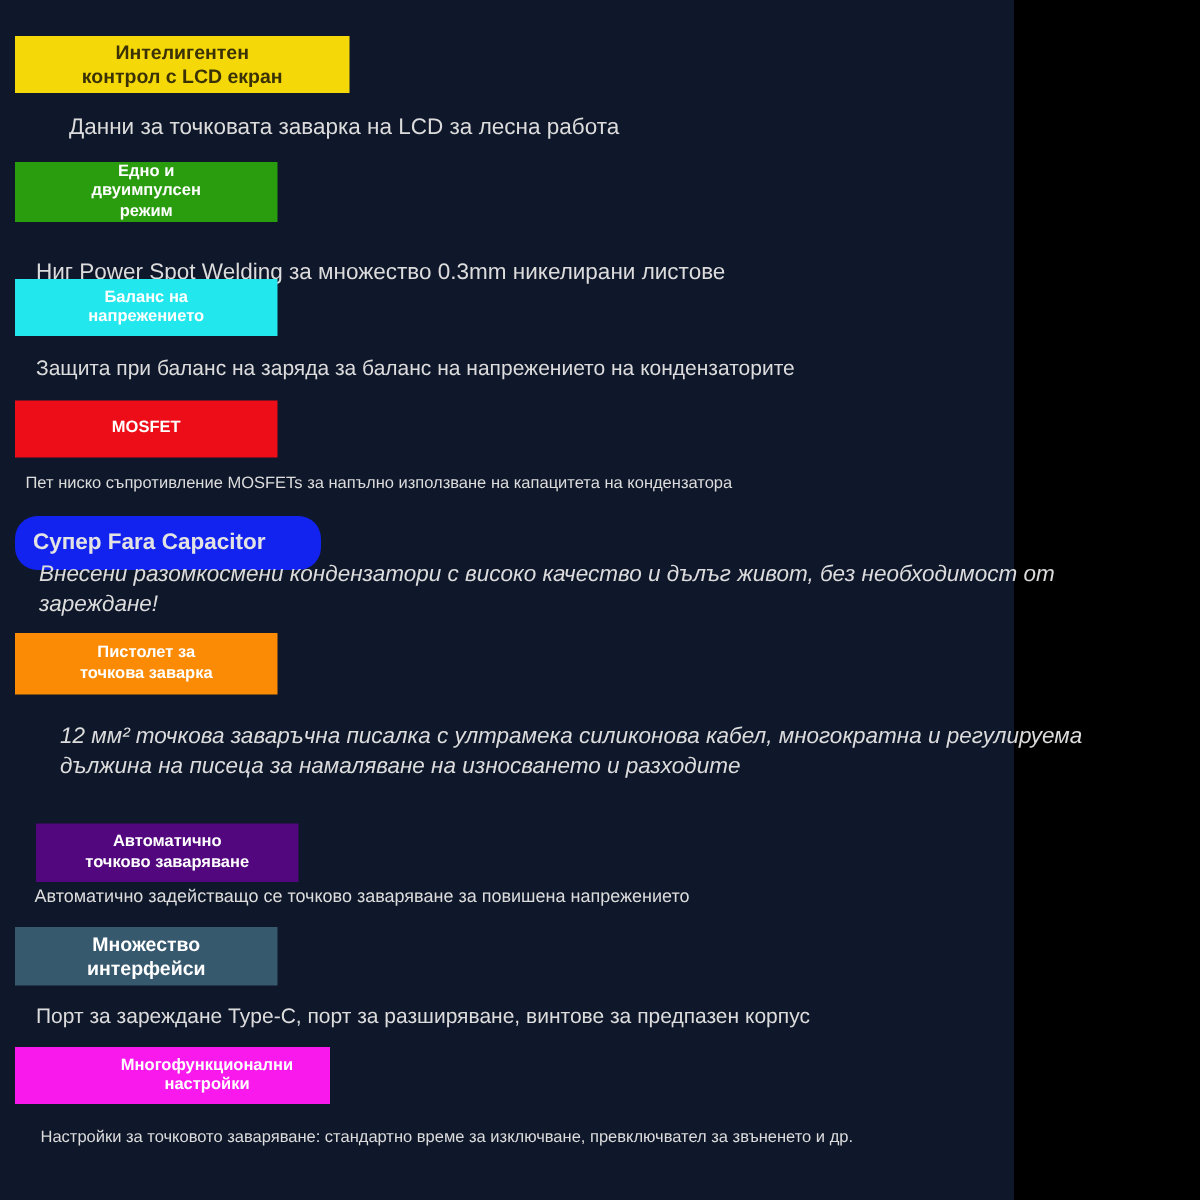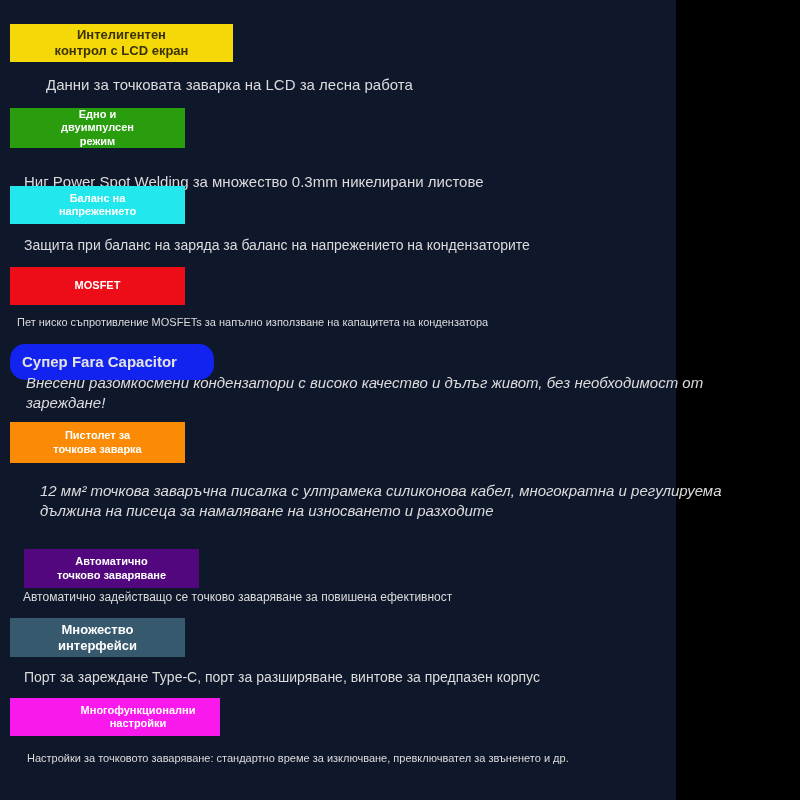--- a/index.html
+++ b/index.html
@@ -85,21 +85,21 @@
         <div class="caption center" style="position: absolute; left: 26px; top: 373px; width: 758px; font-size: 15px;">Внесени разомкосмени кондензатори с високо качество и дълъг живот, без необходимост от зареждане!</div>
       </div>
       <div class="feature-block">
         <div class="badge" style="position: absolute; left: 10px; top: 422px; width: 175px; height: 41px; background: rgb(251, 139, 4); color: rgb(255, 255, 255); font-size: 11px;">Пистолет за
 точкова заварка</div>
         <div class="caption center" style="position: absolute; left: 40px; top: 481px; width: 720px; font-size: 15px;">12 мм² точкова заваръчна писалка с ултрамека силиконова кабел, многократна и регулируема дължина на писеца за намаляване на износването и разходите</div>
       </div>
       <div class="feature-block">
         <div class="badge" style="position: absolute; left: 24px; top: 539px; width: 175px; height: 39px; background: rgb(83, 7, 127); color: rgb(255, 255, 255); font-size: 11px; margin-top: 10px;">Автоматично
 точково заваряване</div>
-        <div class="caption left" style="position: absolute; left: 23px; top: 590px; width: 760px; font-size: 12px;">Автоматично задействащо се точково заваряване за повишена ефективност</div>
+        <div class="caption left" style="position: absolute; left: 23px; top: 590px; width: 760px; font-size: 12px;">Автоматично задействащо се точково заваряване за повишена напрежението</div>
       </div>
       <div class="feature-block">
         <div class="badge" style="position: absolute; left: 10px; top: 618px; width: 175px; height: 39px; background: rgb(55, 89, 110); color: rgb(255, 255, 255); font-size: 13px;">Множество
 интерфейси</div>
         <div class="caption left" style="position: absolute; left: 24px; top: 668px; width: 760px; font-size: 14px;">Порт за зареждане Type-C, порт за разширяване, винтове за предпазен корпус</div>
       </div>
       <div class="feature-block">
         <div class="badge" style="position: absolute; left: 10px; top: 698px; width: 210px; height: 38px; background: rgb(249, 25, 236); color: rgb(255, 255, 255); font-size: 11px; padding-left: 46px;">Многофункционални
 настройки</div>
         <div class="caption left" style="position: absolute; left: 27px; top: 751px; width: 758px; font-size: 11px;">Настройки за точковото заваряване: стандартно време за изключване, превключвател за звъненето и др.</div>

